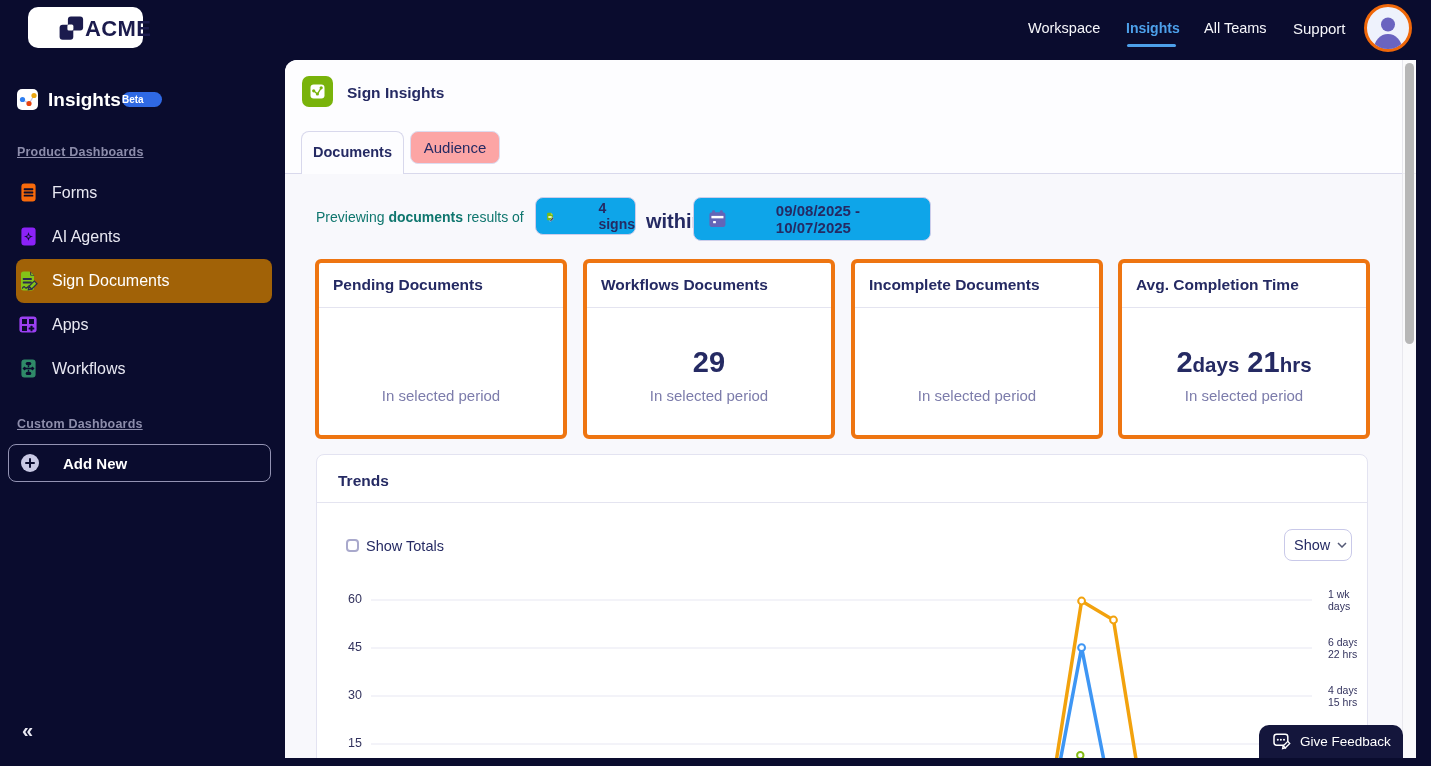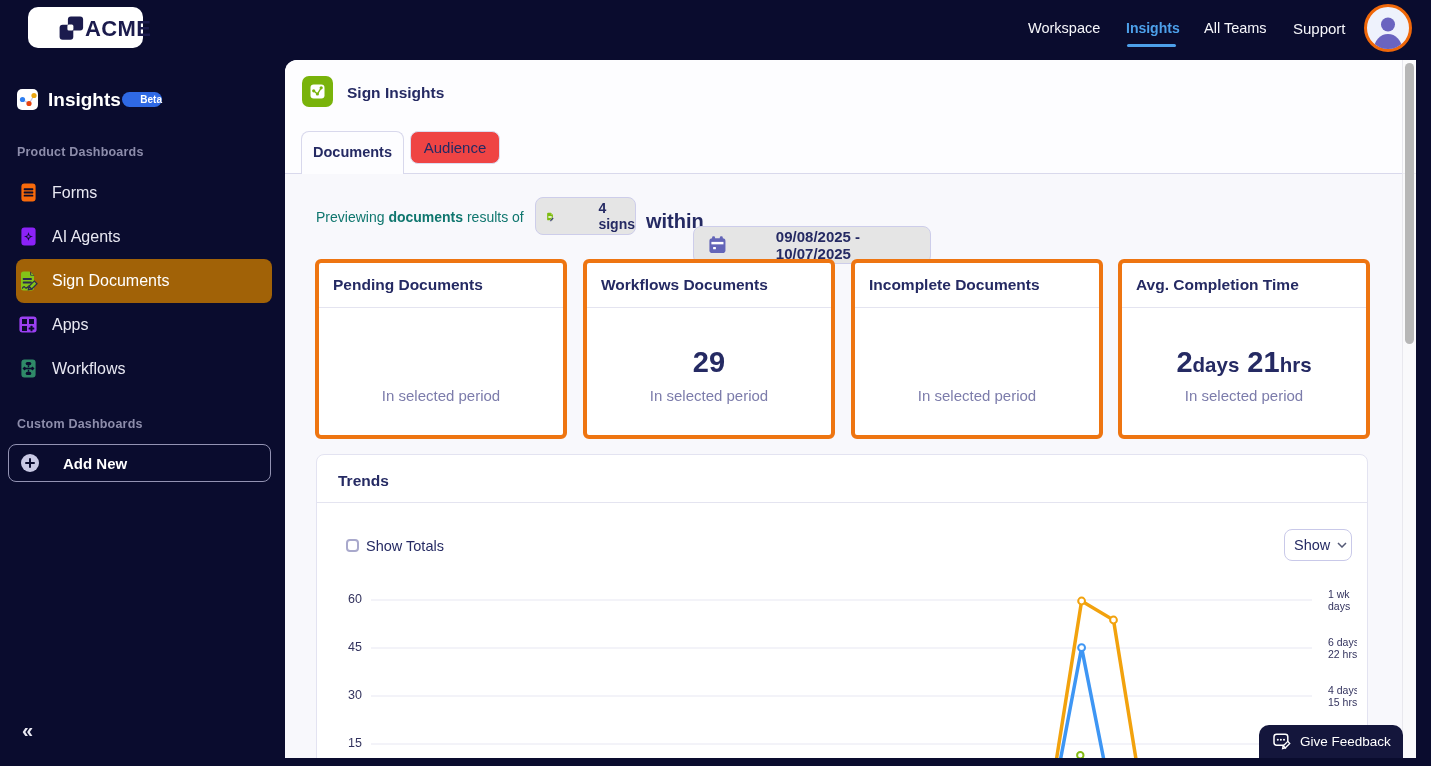--- a/index.html
+++ b/index.html
@@ -10,49 +10,49 @@
 
 .logo { left:28px; top:7px; width:115px; height:41px; background:#fff; border-radius:10px;padding-left:20px; }
 .navitem { top:20px; font-size:14.5px; color:#f7f7fb; white-space:nowrap; }
 .navitem.active { color:#4da0ea; font-weight:bold; }
 .nav-underline { left:1127px; top:44px; width:49px; height:3px; border-radius:2px; background:#4da0ea; }
 .avatar { left:1364px; top:4px; width:48px; height:48px; border-radius:50%; border:3px solid #ef6709; background:#eef2fc; overflow:hidden; }
 
 
 .brandicon { left:17px; top:89px; width:21px; height:21px; background:#fff; border-radius:5px; }
 .brandname { left:48px; top:89px; font-size:19px; font-weight:bold; color:#fff; }
-.beta { left:122px; top:92px; width:40px; height:15px; background:#2f69e4; border-radius:8px; color:#fff; font-size:10px; font-weight:bold; text-align:right; line-height:15px; }
-.sectlabel { left:17px; font-size:12.5px; font-weight:bold; color:#8d8dab; letter-spacing:.2px; }
+.beta { left:122px; top:92px; width:40px; height:15px; background:#2f69e4; border-radius:8px; color:#fff; font-size:10px; font-weight:bold; text-align:left; line-height:15px; }
+.sectlabel { left:17px; font-size:12.5px; font-weight:bold; color:#8d8dab; letter-spacing:.2px;text-decoration:underline; }
 .menurow { left:16px; width:256px; height:44px; display:flex; align-items:center; }
 .menurow.sel { background:#a16207; border-radius:8px; }
 .menurow .mi { width:24px; display:flex; justify-content:center; }
 .menurow .mt { color:#e8e8f2; font-size:16px; margin-left:12px; }
 .menurow.sel .mt { color:#fff; }
 .addnew { left:8px; top:444px; width:263px; height:38px; border:1px solid #9393b3; border-radius:8px; display:flex; align-items:center;gap:13px; }
 .addnew .circ { width:18px; height:18px; border-radius:50%; background:#c9c9e4; margin-left:12px; position:relative; }
 .addnew .circ:before { content:""; position:absolute; left:8px; top:4px; width:2.4px; height:10px; background:#0a0c2e; border-radius:1px;}
 .addnew .circ:after { content:""; position:absolute; left:4px; top:8px; width:10px; height:2.4px; background:#0a0c2e; border-radius:1px;}
 .addnew .at { color:#fff; font-size:15px; font-weight:bold; margin-left:11px; }
 .collapse { left:22px; top:719px; color:#e9e9f2; font-size:20px; font-weight:bold; }
 
 
 .content { left:285px; top:60px; width:1131px; height:698px; background:#f8f8fc; border-top-left-radius:12px; overflow:hidden; }
 .chead { position:absolute; left:0; top:0; width:100%; height:114px; background:#fdfdff; }
 .cheadline { position:absolute; left:0; top:113px; width:100%; height:1px; background:#d9d9ec; }
 .signicon { left:17px; top:16px; width:31px; height:31px; background:#79b30b; border-radius:7px; }
 .ctitle { left:62px; top:24px; font-size:15.5px; font-weight:bold; color:#252a63; }
 .tab1 { left:16px; top:71px; width:103px; height:43px; background:#fdfdff; border:1px solid #d8d8ec; border-bottom:none; border-radius:8px 8px 0 0; text-align:center; line-height:41px; font-size:14.5px; font-weight:bold; color:#252a63; z-index:3; }
-.tab2 { left:125px; top:71px; width:90px; height:33px; background:#ef4444; border:1px solid #dcdcf0; border-radius:8px; text-align:center; line-height:31px; font-size:15px; color:#252a63; }
+.tab2 { left:125px; top:71px; width:90px; height:33px; background:#fca5a5; border:1px solid #dcdcf0; border-radius:8px; text-align:center; line-height:31px; font-size:15px; color:#252a63; }
 
 .prevtext { left:31px; top:149px; font-size:14px; color:#0f766e; }
-.btn { background:#e5e5e5; border:1px solid #cdcdea; border-radius:8px; display:flex; align-items:center;gap:37px; }
+.btn { background:#0ea5e9; border:1px solid #cdcdea; border-radius:8px; display:flex; align-items:center;gap:37px; }
 .btn1 { left:250px; top:137px; width:101px; height:38px; }
 .btn1 span { font-size:14px; font-weight:bold; color:#252a63; margin-left:7px; }
 .within { left:361px; top:150px; font-size:20px; font-weight:bold; color:#252a63; }
-.btn2 { left:408px; top:137px; width:238px; height:38px;margin-top:29px; }
+.btn2 { left:408px; top:137px; width:238px; height:44px; }
 .btn2 span { font-size:15px; font-weight:bold; color:#252a63; margin-left:12px; }
 
 .card { top:199px; width:252px; height:180px; background:#fff; border:4px solid #ee7511; border-radius:6px; }
 .card .ct { position:absolute; left:14px; top:13px; font-size:15.5px; font-weight:bold; color:#252a63; }
 .card .cd { position:absolute; left:0; top:44px; width:100%; height:1px; background:#e4e4f0; }
 .card .cv { position:absolute; left:0; top:83px; width:100%; text-align:center; font-size:29px; font-weight:bold; color:#252a63; }
 .card .cv small { font-size:20.5px; font-weight:bold; }
 .card .cs { position:absolute; left:0; top:124px; width:100%; text-align:center; font-size:15px; color:#7c7cab; }
 
 .trends { left:31px; top:394px; width:1052px; height:420px; background:#fff; border:1px solid #e3e3f1; border-radius:8px; }

